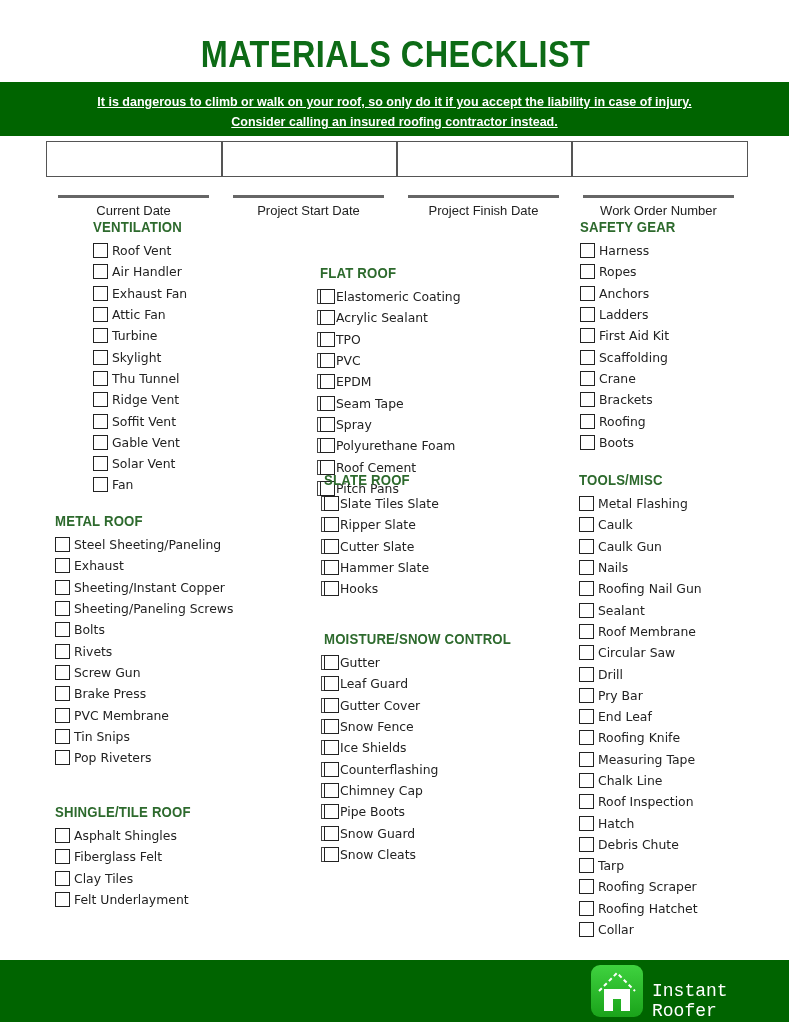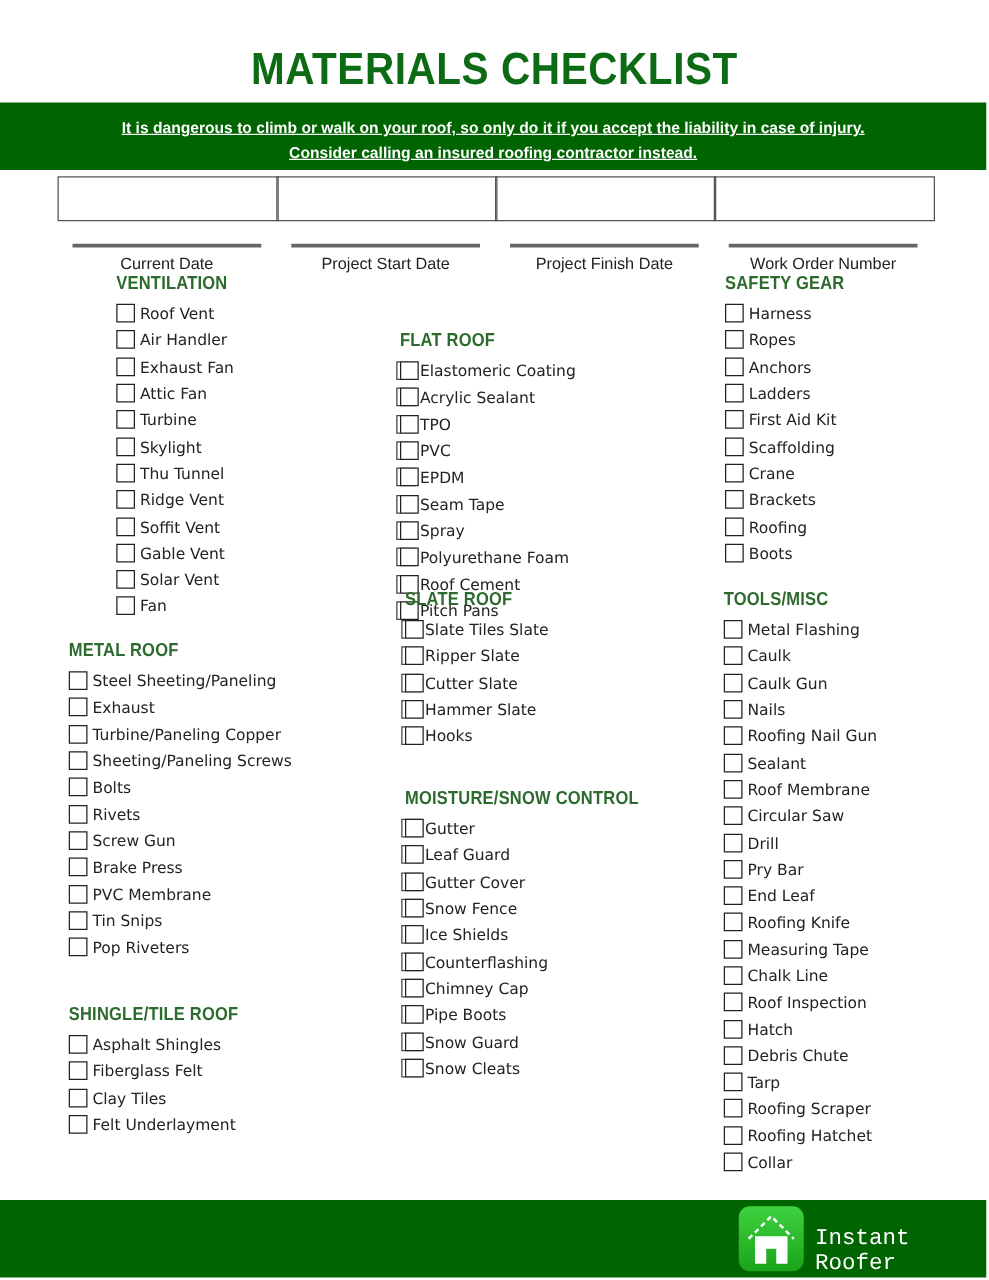--- a/index.html
+++ b/index.html
@@ -141,21 +141,21 @@
     <div class="item">
       <span class="cb"></span>
       <span class="lbl">Steel Sheeting/Paneling</span>
     </div>
     <div class="item">
       <span class="cb"></span>
       <span class="lbl">Exhaust</span>
     </div>
     <div class="item">
       <span class="cb"></span>
-      <span class="lbl">Turbine/Paneling  Copper</span>
+      <span class="lbl">Sheeting/Instant  Copper</span>
     </div>
     <div class="item">
       <span class="cb"></span>
       <span class="lbl">Sheeting/Paneling  Screws</span>
     </div>
     <div class="item">
       <span class="cb"></span>
       <span class="lbl">Bolts</span>
     </div>
     <div class="item">

